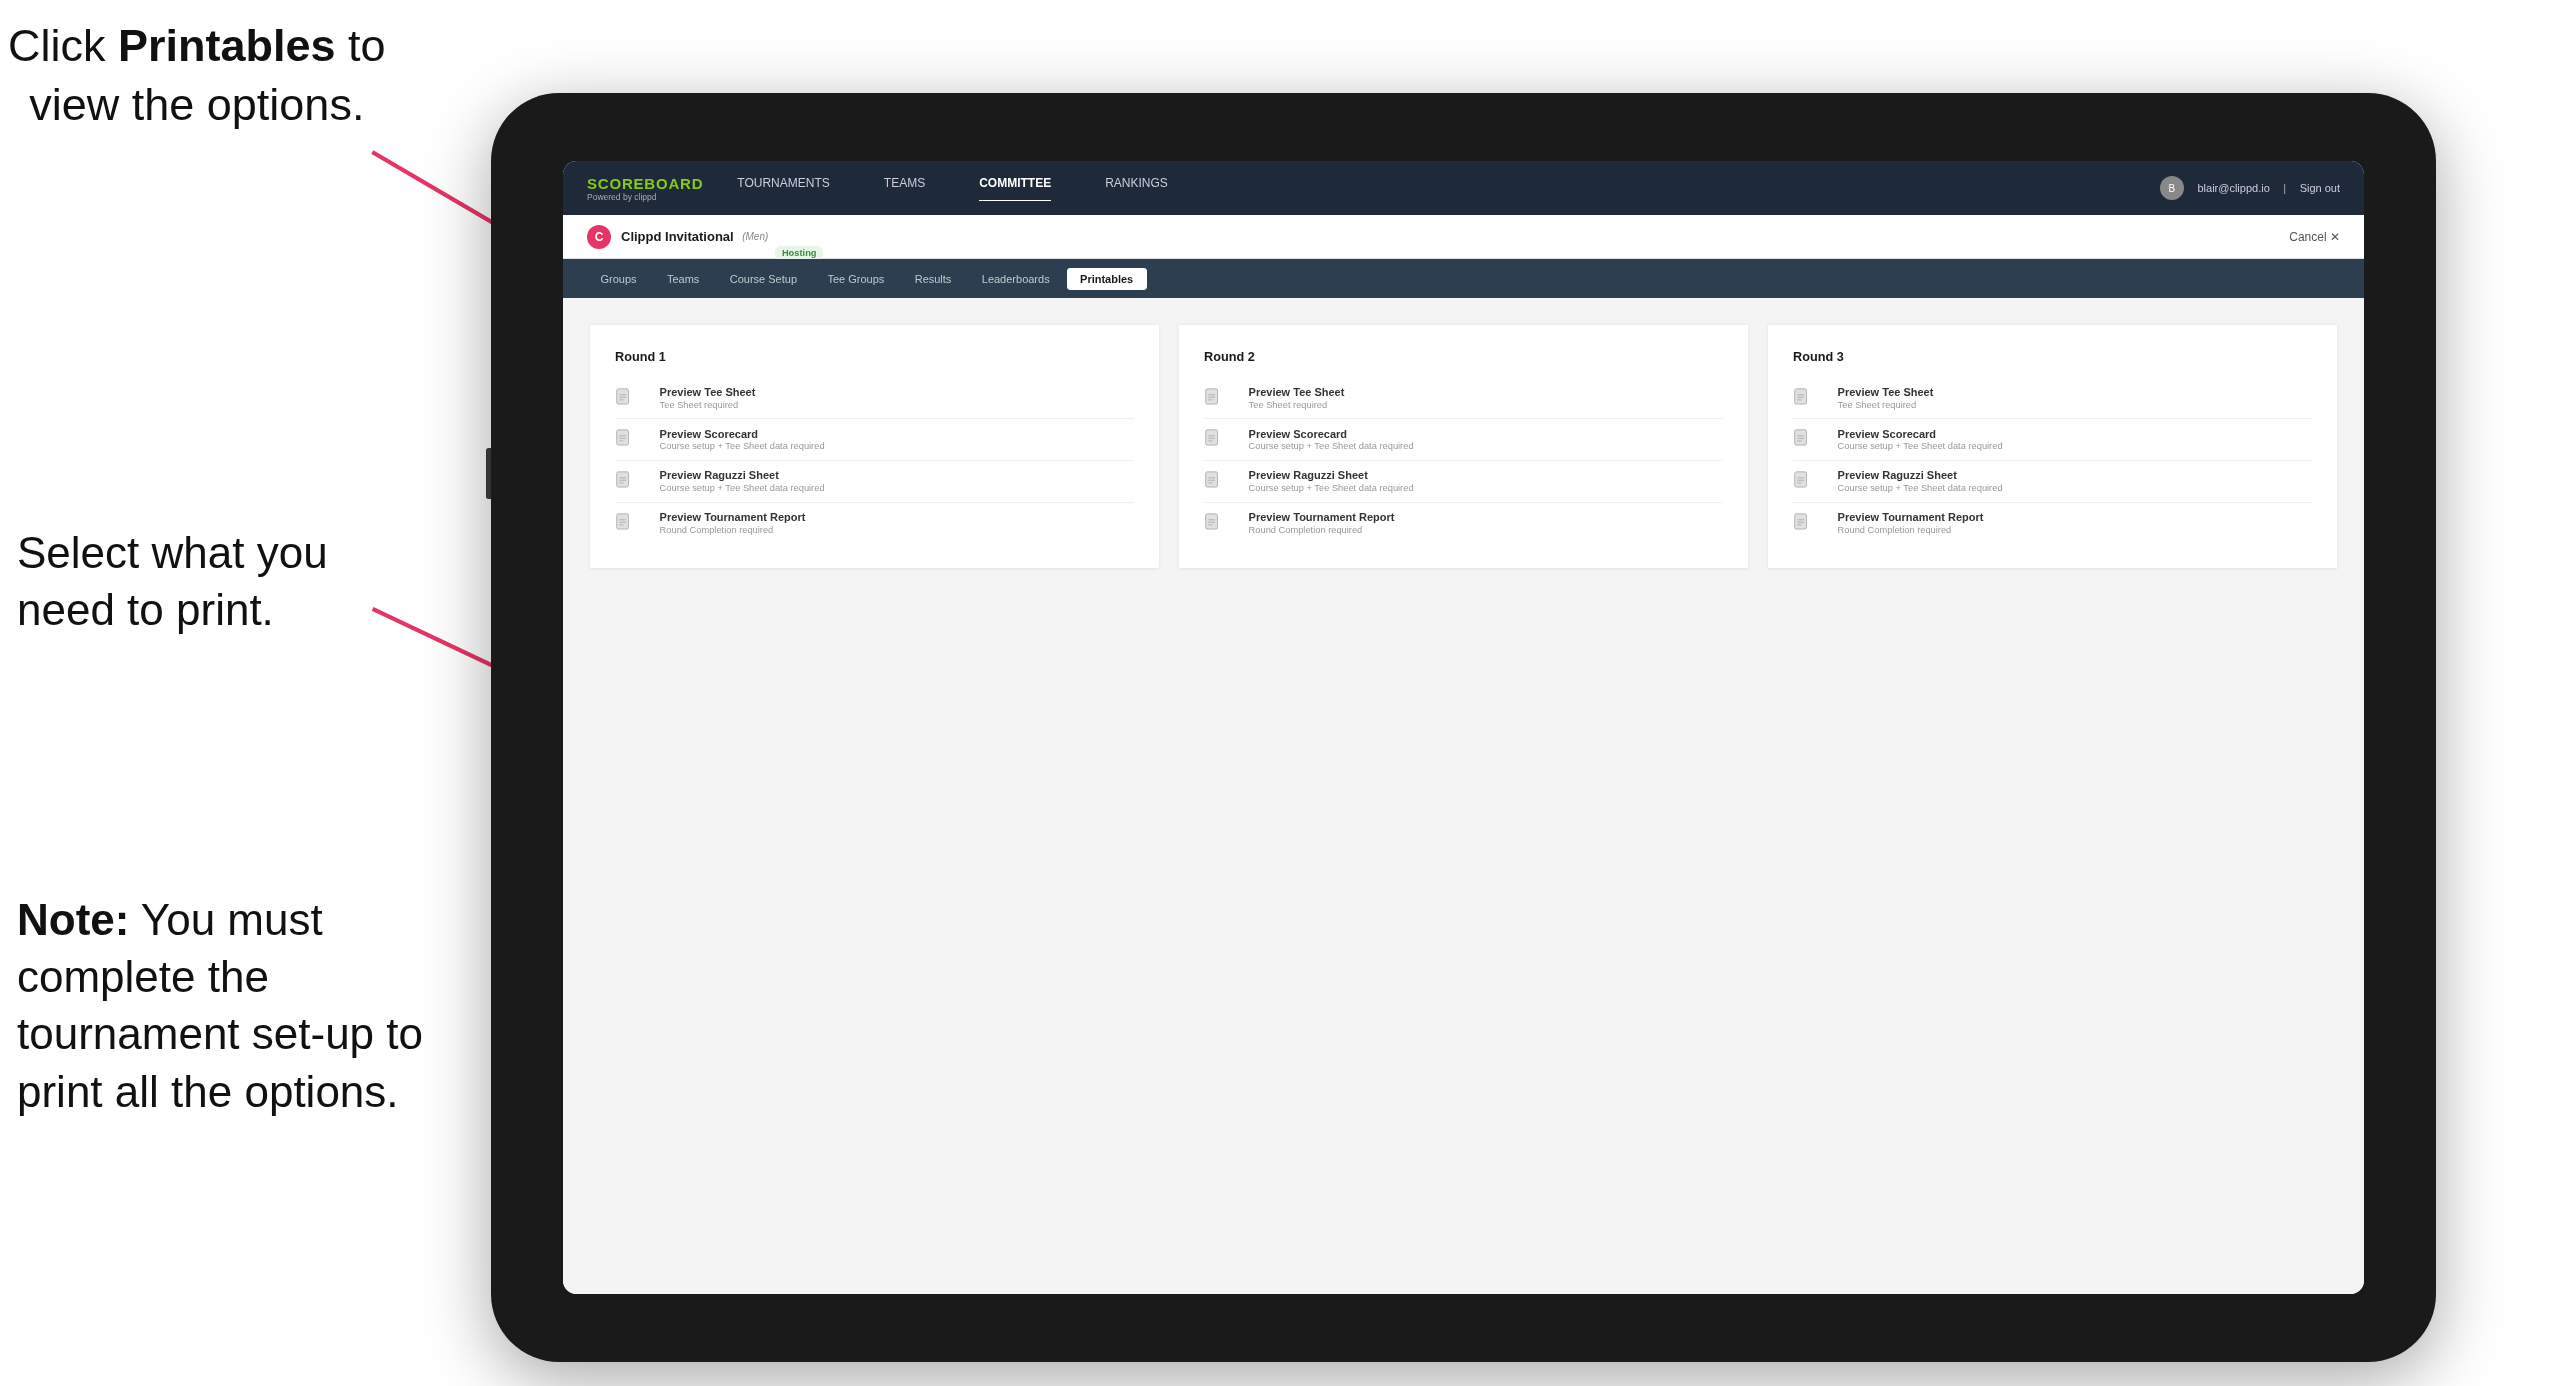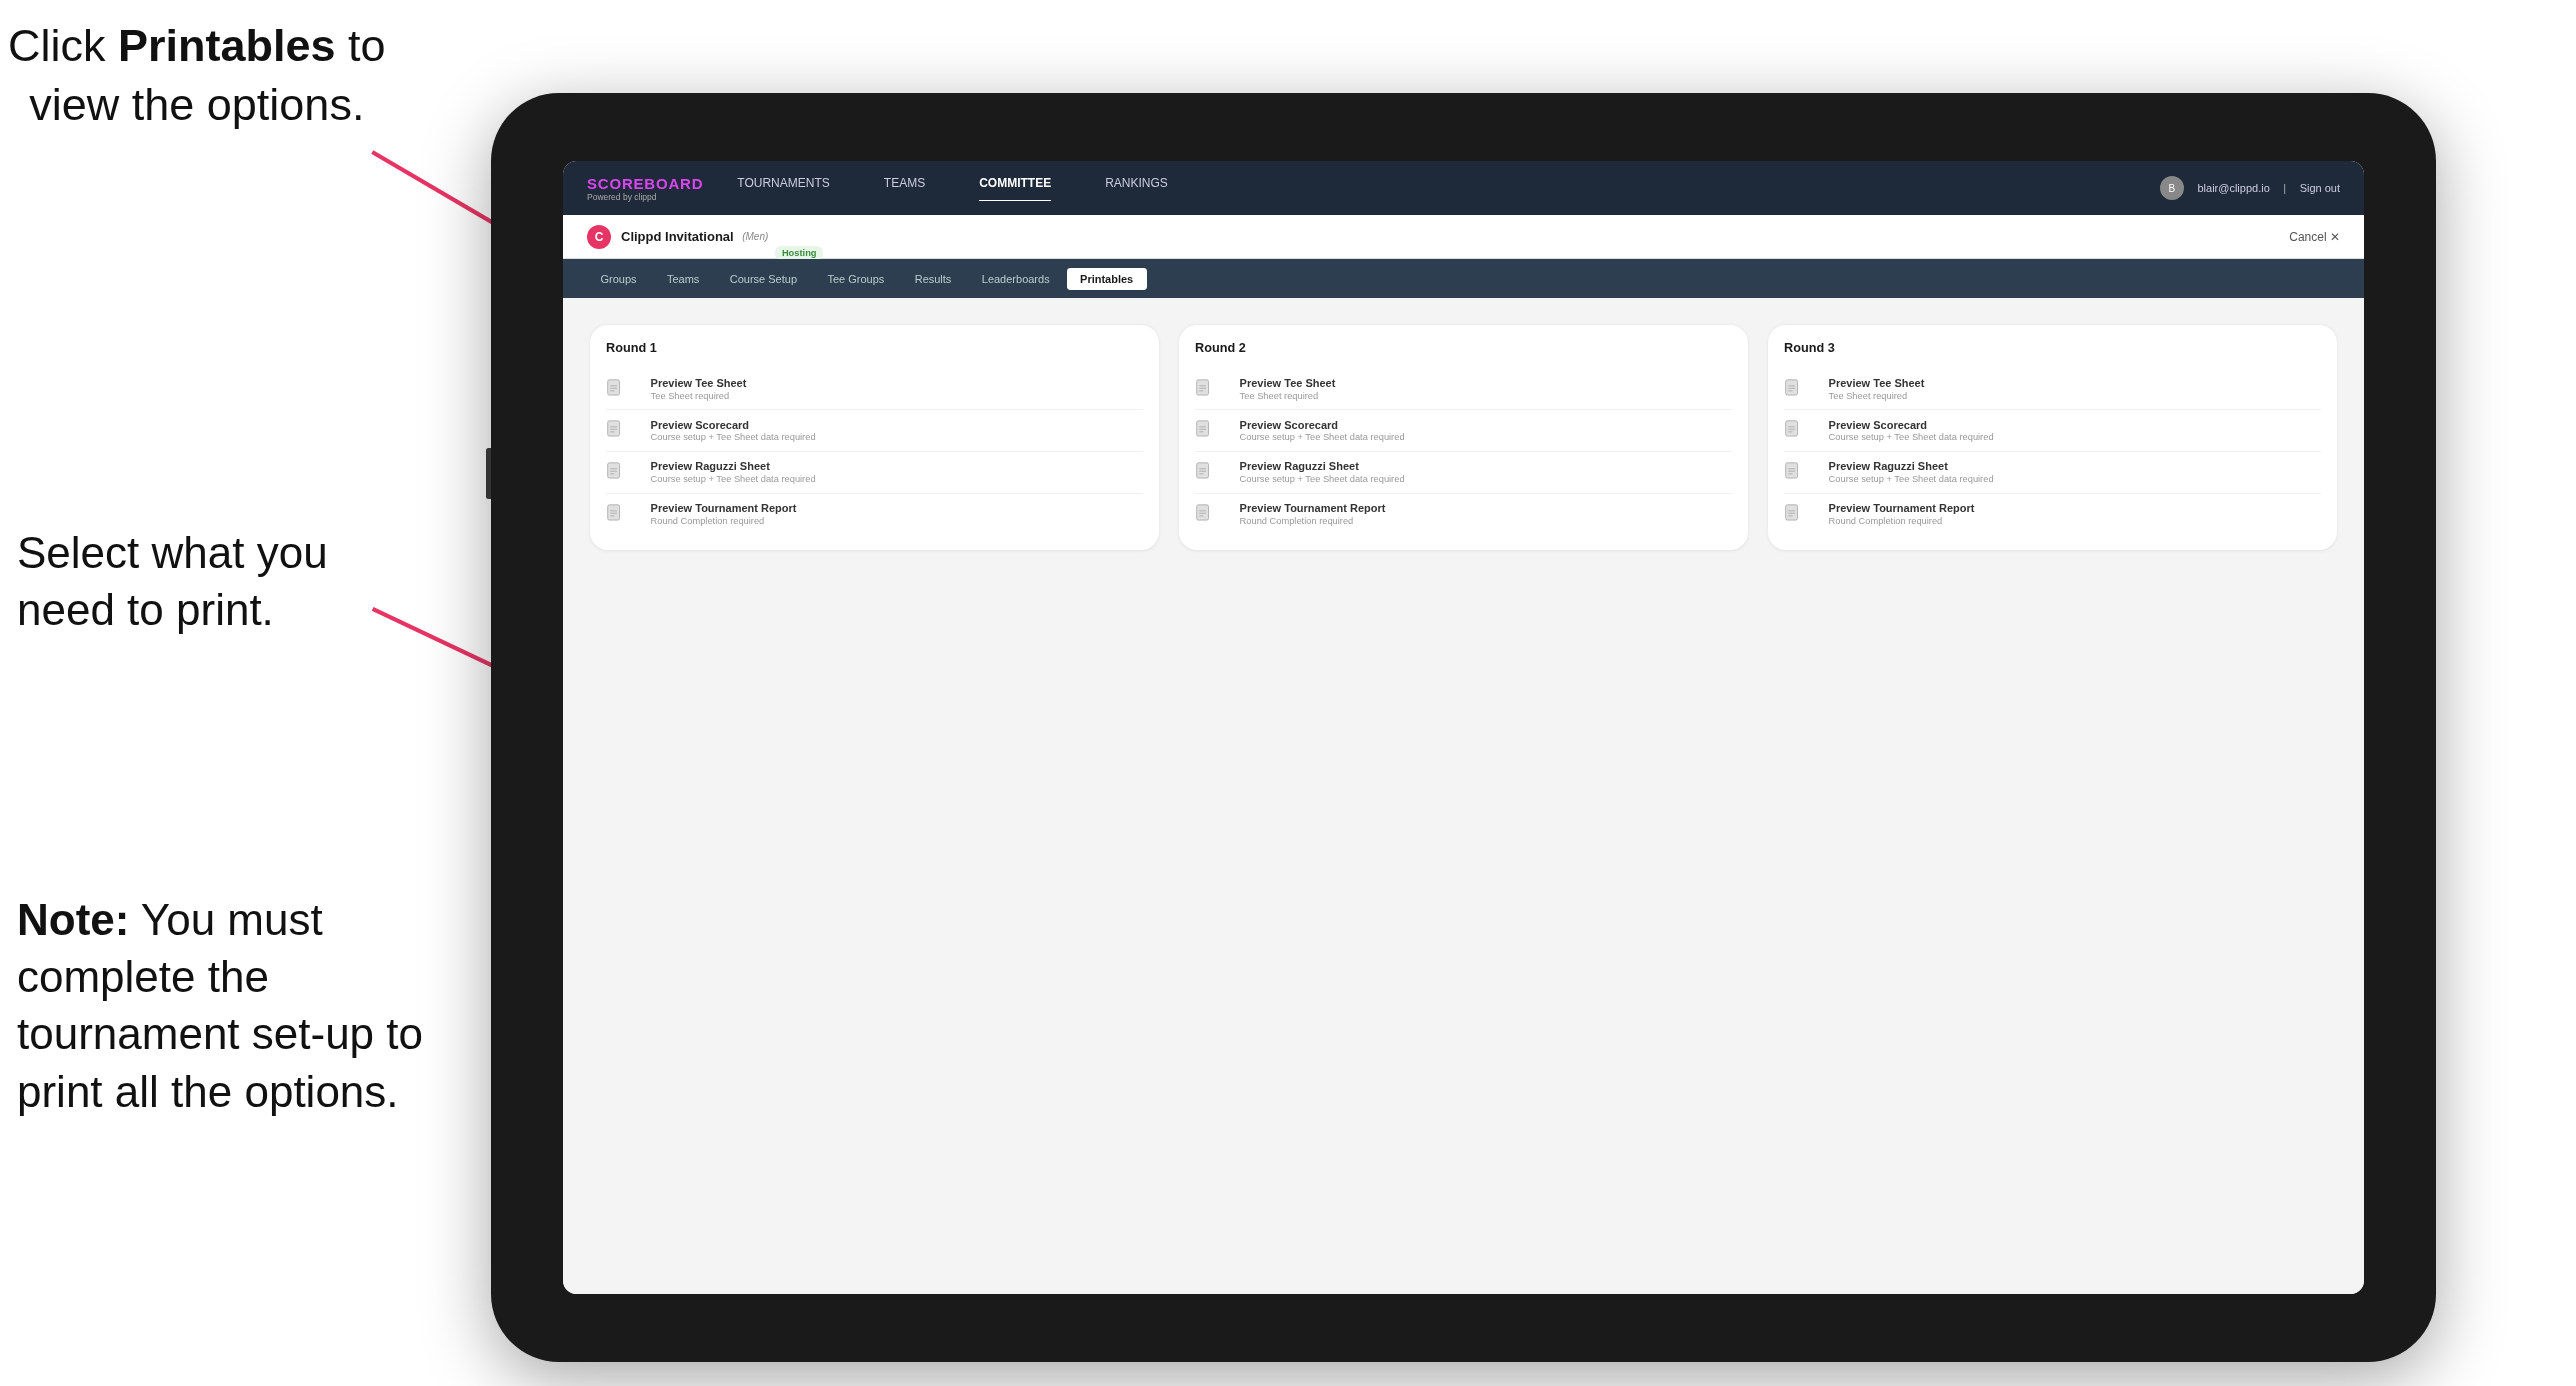--- a/index.html
+++ b/index.html
@@ -82,21 +82,21 @@
       align-items: center;
       padding: 0 24px;
       flex-shrink: 0;
     }
     .scoreboard-brand {
       display: flex;
       flex-direction: column;
       margin-right: 34px;
     }
     .brand-title {
-      color: #d946ef;
+      color: #84cc16;
       font-size: 15px;
       font-weight: 700;
       letter-spacing: 0.8px;
       text-align: right;
     }
     .brand-sub {
       color: #aaa;
       font-size: 8.5px;
     }
     .nav-links {
@@ -207,22 +207,22 @@
 
     
     .rounds-grid {
       display: grid;
       grid-template-columns: repeat(3, 1fr);
       gap: 20px;
     }
 
     .round-section {
       background: #ffffff;
-      border-radius: 18px;
-      padding: 16px;
+      border-radius: 1px;
+      padding: 25px;
       box-shadow: 0 0.8px 3.4px rgba(0,0,0,0.08);
     }
 
     .round-title {
       font-size: 12.7px;
       font-weight: 700;
       color: #1a1a1a;
       margin-bottom: 13.5px;
     }
 

